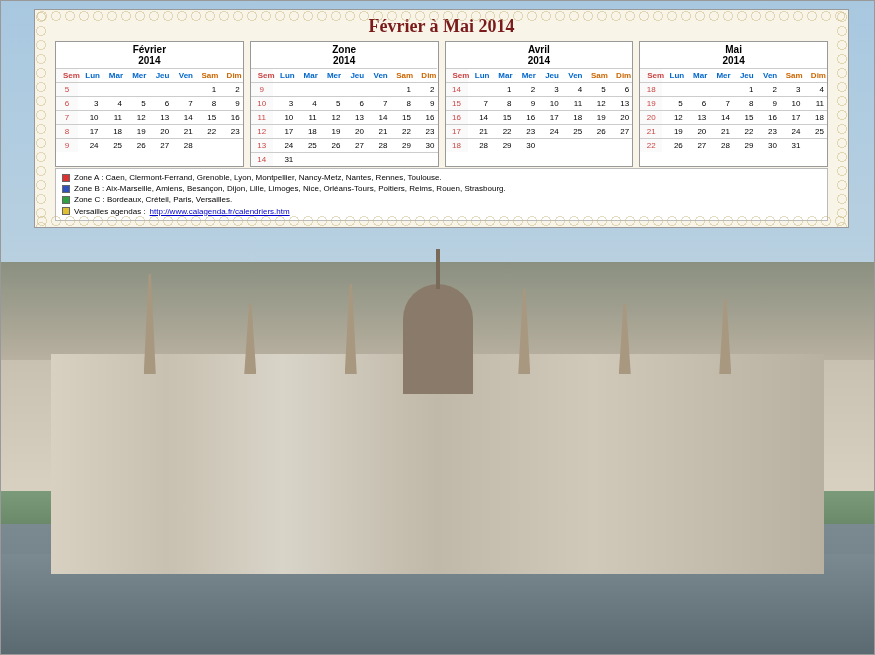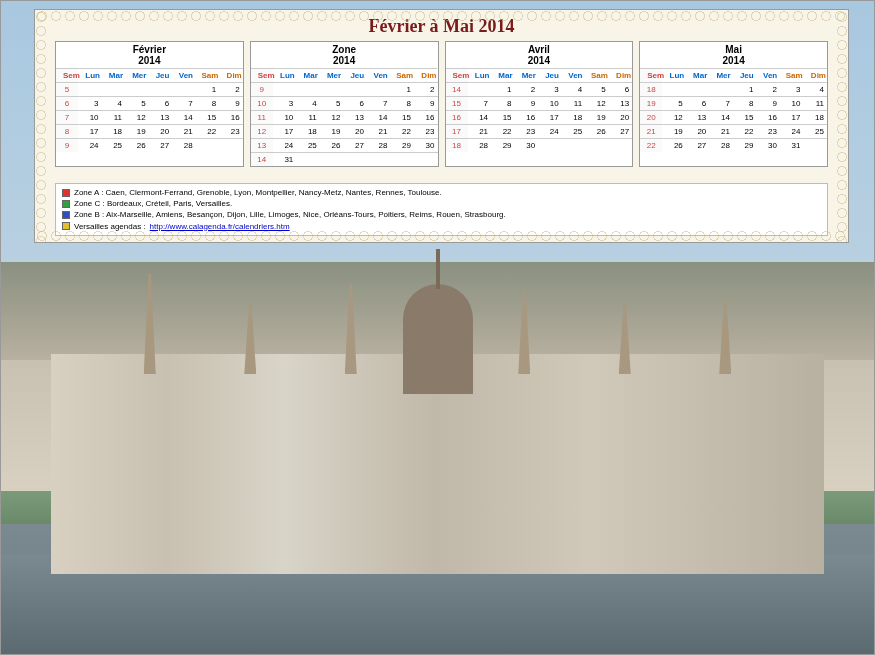--- a/index.html
+++ b/index.html
@@ -131,21 +131,21 @@
     min-height: 14px;
   }
   .dow-row div { font-weight: bold; padding-left: 7px; }
   .dow-row .sem { background: #fafafa; color: #c44; font-weight: bold; }
   .dow-row .wd { color: #0066cc; }
   .dow-row .we { color: #cc6600; text-align: right; }
   .week-row .sem { background: #fafafa; color: #c44; font-weight: normal; text-align: center; }
   .week-row .d { text-align: right; padding-right: 3px; }
 
   .legend {
-    margin-top: 16px;
+    margin-top: 1px;
     font-size: 8px;
     line-height: 1.4;
     border: 1px solid #bbb;
     padding: 3px 6px;
     margin-left: 14px;
     margin-right: 14px;
     background: #fff;
   }
   .legend-row { display: flex; align-items: center; gap: 4px; }
   .sw { display: inline-block; width: 8px; height: 8px; border: 1px solid #666; }
@@ -438,26 +438,26 @@
         </div>
       </div>
     </div>
 
   <div class="legend">
     <div class="legend-row">
       <span class="sw" style="background:#e03030"></span>
       <span>Zone A : Caen, Clermont-Ferrand, Grenoble, Lyon, Montpellier, Nancy-Metz, Nantes, Rennes, Toulouse.</span>
     </div>
     <div class="legend-row">
+      <span class="sw" style="background:#3050c0"></span>
+      <span>Zone B : Aix-Marseille, Amiens, Besançon, Dijon, Lille, Limoges, Nice, Orléans-Tours, Poitiers, Reims, Rouen, Strasbourg.</span>
+    </div>
+    <div class="legend-row">
       <span class="sw" style="background:#30a040"></span>
       <span>Zone C : Bordeaux, Créteil, Paris, Versailles.</span>
-    </div>
-    <div class="legend-row">
-      <span class="sw" style="background:#3050c0"></span>
-      <span>Zone B : Aix-Marseille, Amiens, Besançon, Dijon, Lille, Limoges, Nice, Orléans-Tours, Poitiers, Reims, Rouen, Strasbourg.</span>
     </div>
     <div class="legend-row">
       <span class="sw" style="background:#e0c030"></span>
       <span>Versailles agendas : </span>
       <a href="#">http://www.calagenda.fr/calendriers.htm</a>
     </div>
   </div>
 </div>
 
 </body></html>

